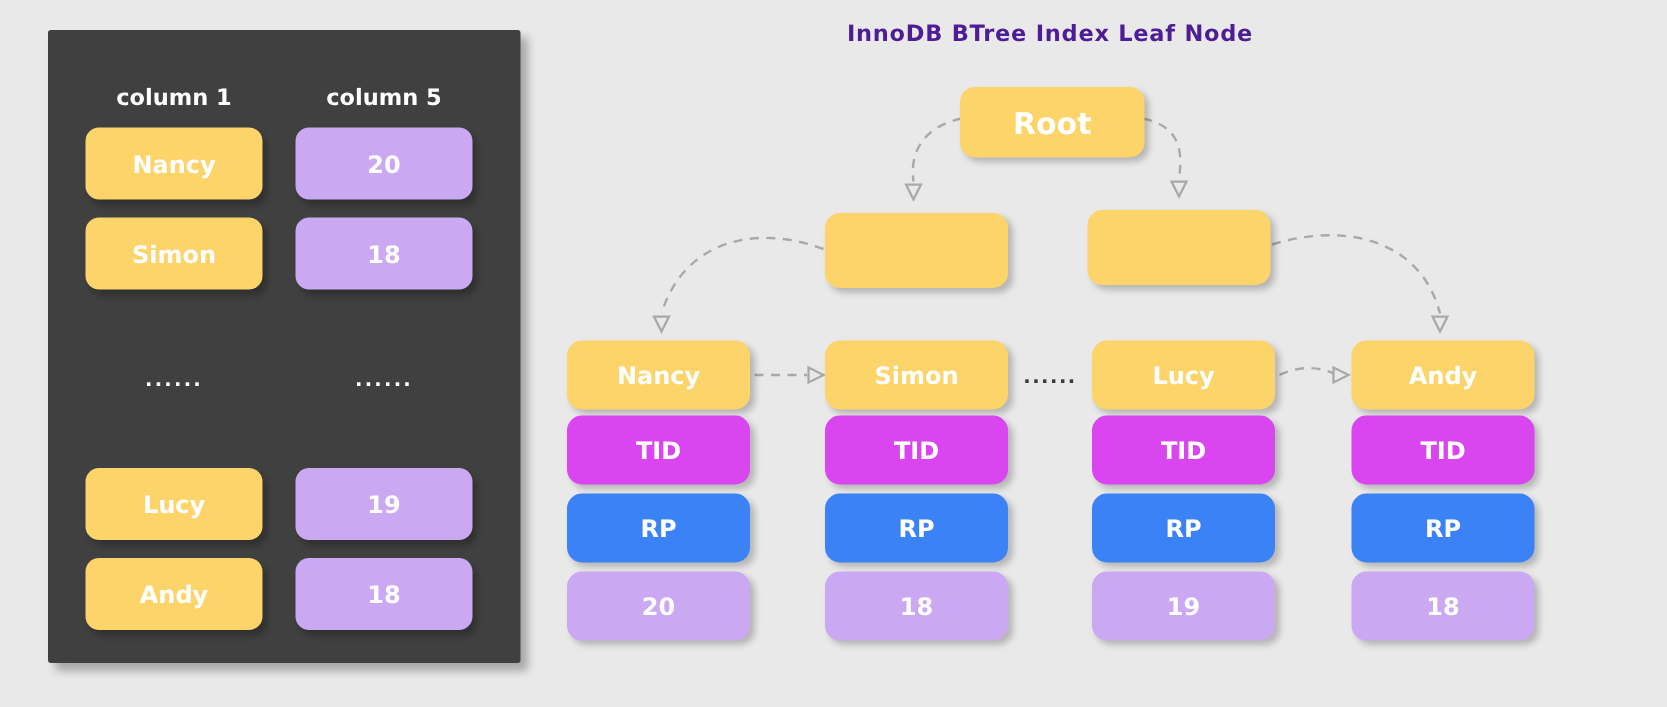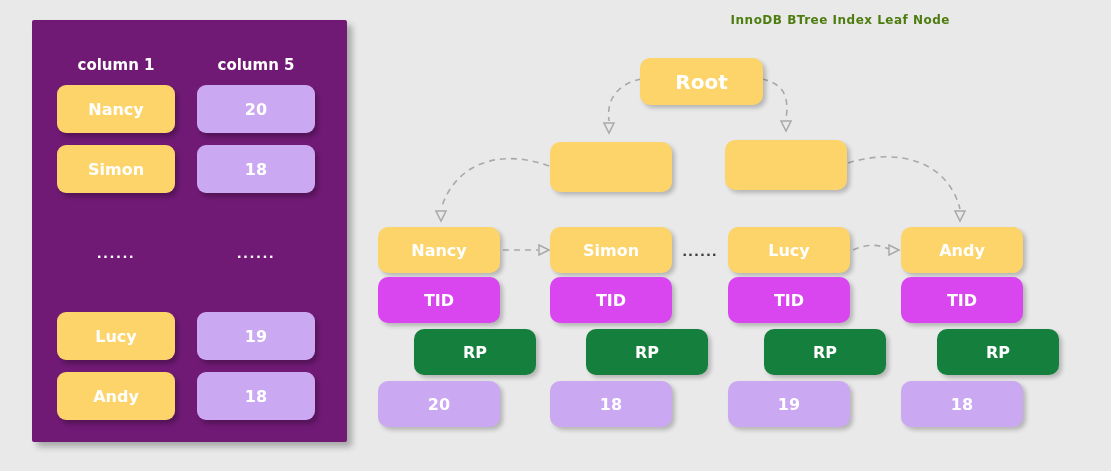--- a/index.html
+++ b/index.html
@@ -9,46 +9,46 @@
   }
   #canvas{
     position:relative;
     width:1111px;height:471px;
     background:#e9e9e9;
     overflow:hidden;
   }
   
   .panel{
     position:absolute;left:32px;top:20px;width:315px;height:422px;
-    background:#701a75;border-radius:2px;
+    background:#404040;border-radius:2px;
     box-shadow:5px 5px 6px rgba(0,0,0,0.28);
   }
   .col-header{
     position:absolute;width:118px;height:20px;
     color:#ffffff;font-size:15px;font-weight:bold;text-align:center;
   }
   .cell{
     position:absolute;width:118px;height:48px;border-radius:9px;
     display:flex;align-items:center;justify-content:center;
     color:#ffffff;font-size:16px;font-weight:bold;
     box-shadow:3px 4px 4px rgba(0,0,0,0.25);
   }
   .panel-dots{
     position:absolute;width:118px;text-align:center;
     color:#ffffff;font-size:13px;font-weight:bold;letter-spacing:1.5px;
   }
   
   .yellow{background:#fcd46a;}
   .cyan{background:#d946ef;}
-  .green{background:#15803d;margin-left:36px;}
+  .green{background:#3b82f6;}
   .purple{background:#cba8f2;}
   
   .diagram-title{
     position:absolute;left:450px;top:13px;width:500px;
-    text-align:right;color:#4d7c0f;font-size:12px;font-weight:bold;
+    text-align:center;color:#4c1d95;font-size:15px;font-weight:bold;
     letter-spacing:0.5px;
   }
   .node{
     position:absolute;border-radius:10px;
     display:flex;align-items:center;justify-content:center;
     color:#ffffff;font-size:20px;font-weight:bold;
     box-shadow:3px 3px 4px rgba(0,0,0,0.22);
   }
   .leaf-box{
     position:absolute;width:122px;height:46px;border-radius:10px;

